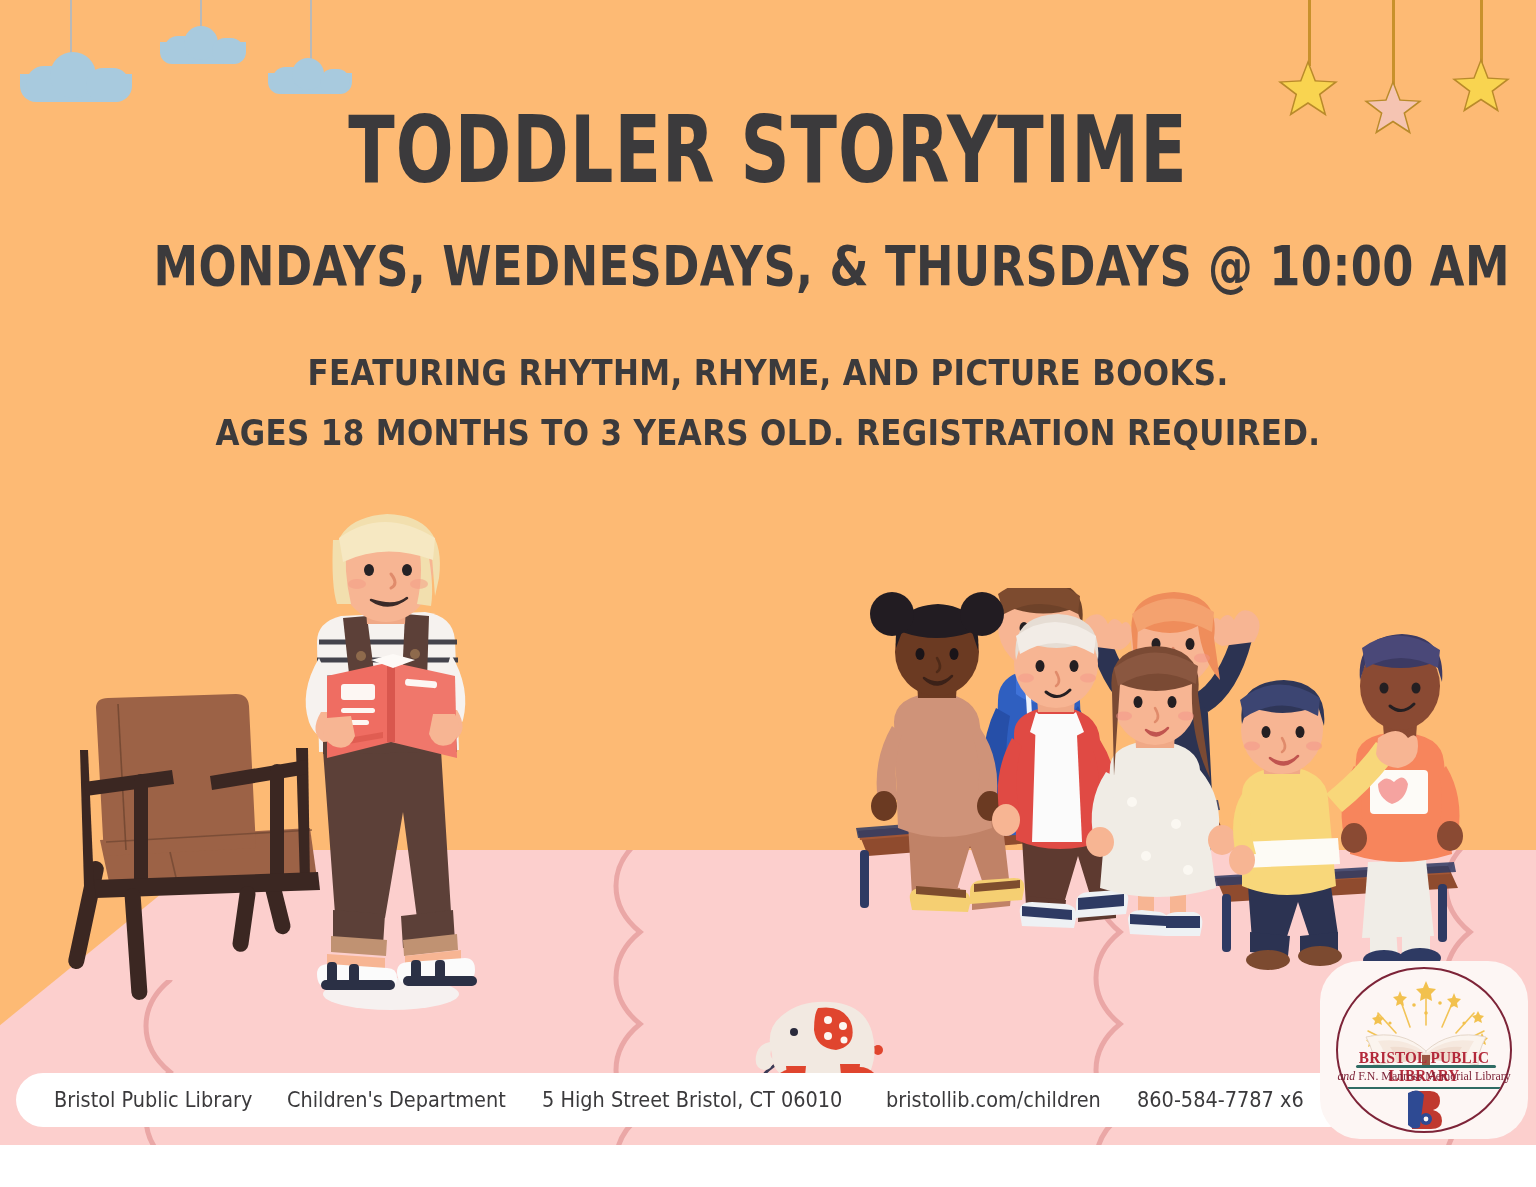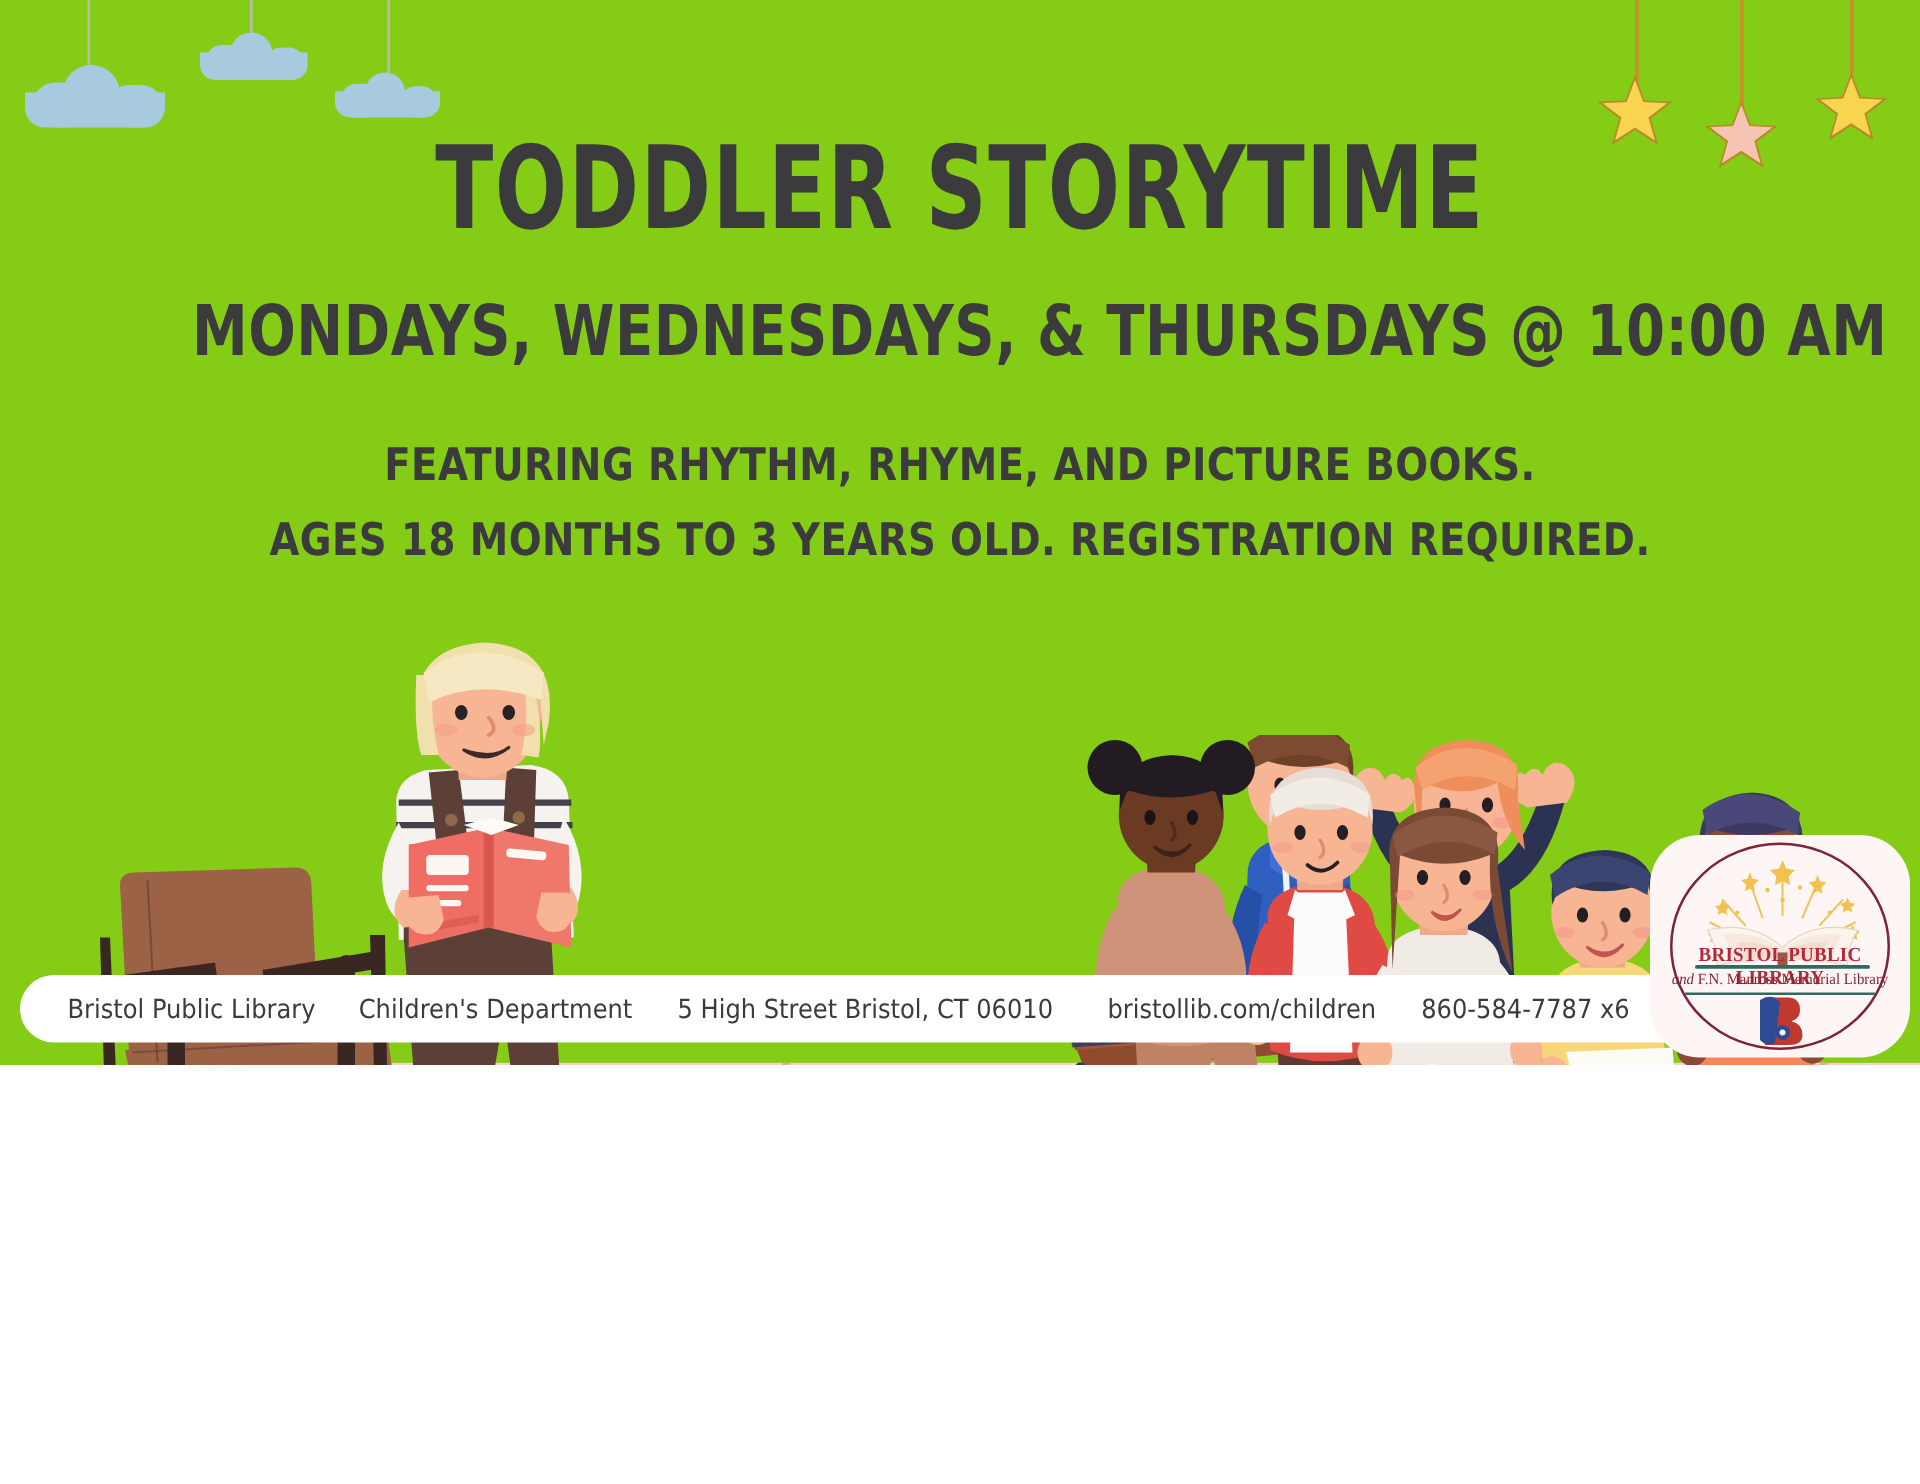--- a/index.html
+++ b/index.html
@@ -6,22 +6,22 @@
   html, body { width: 1536px; height: 1187px; }
   body {
     font-family: "Liberation Sans", sans-serif;
     background: #ffffff;
     overflow: hidden;
     position: relative;
   }
   #poster {
     position: relative;
     width: 1536px;
-    height: 852px;
-    background: #84cc16;
+    height: 1145px;
+    background: #fdba74;
     overflow: hidden;
   }
 
   
   .hang-string {
     position: absolute;
     width: 2px;
     background: #b9b9b9;
     top: 0;
   }

